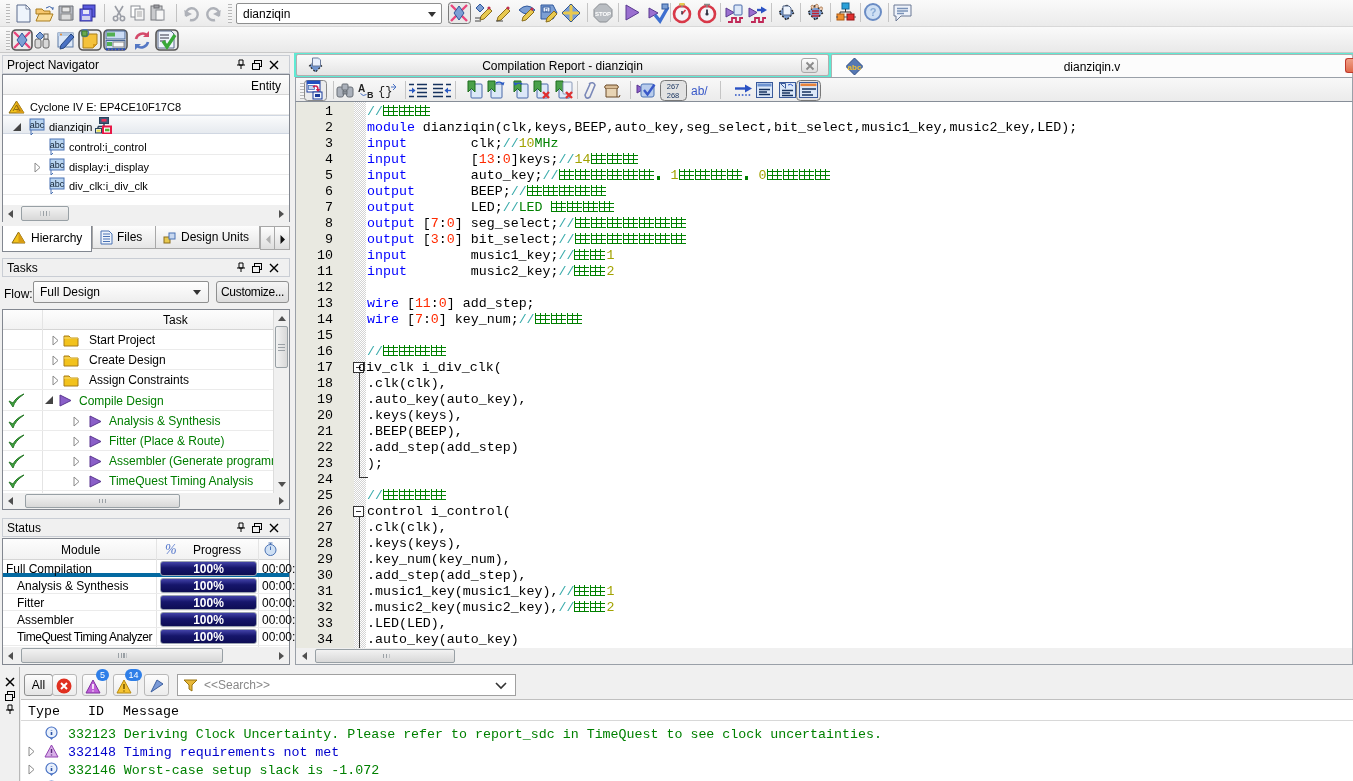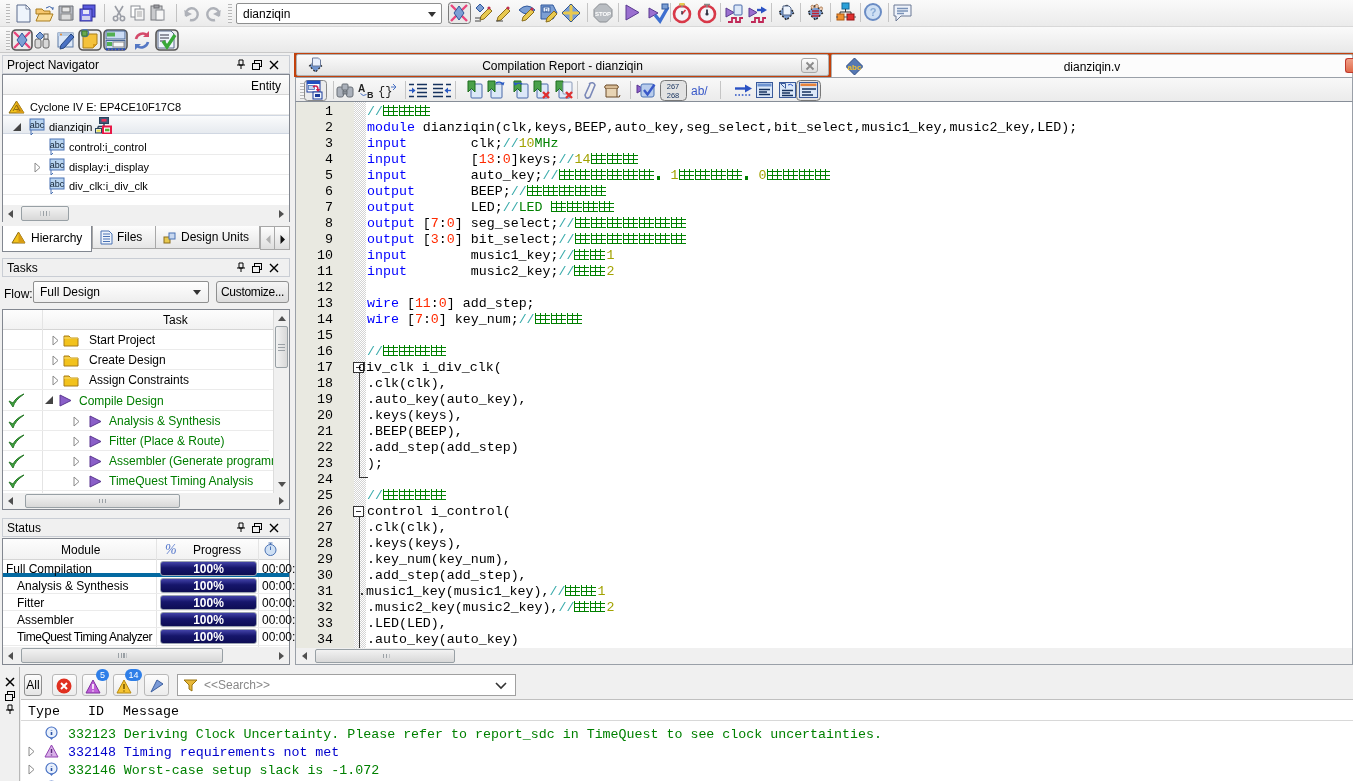--- a/index.html
+++ b/index.html
@@ -588,21 +588,21 @@
      <div class="thumb-h" style="left:18px;width:202px;"></div>
      <svg class="abs" style="right:4px;top:5px" width="8" height="8">
           <path d="M2 0 L7 4 L2 8" fill="#505050"></path>
         </svg>
    </div>
  </div>
 </div>
 
 <div class="abs" id="editor" style="left:294px;top:53px;width:1059px;height:614px;">
 
-<div class="abs" style="left:0;top:0;width:1059px;height:24px;background:#c2410c;">
+<div class="abs" style="left:0;top:0;width:1059px;height:24px;background:#5eead4;">
  <div class="abs" style="left:2px;top:1px;width:533px;height:22px;background:linear-gradient(#fbfbfb,#e4e4e4);border:1px solid #b0b0b0;border-radius:2px;">
   <svg class="abs" style="left:10px;top:2px" width="17" height="17">
           <path d="M8.5 3 L14.5 9 L8.5 15 L2.5 9 Z" fill="#6f94d0" stroke="#222" stroke-width="1.2" stroke-dasharray="2 1.6"></path>
           <path d="M5.5 1 h6 l2 2 v6 h-8 z" fill="#e8effc" stroke="#6a7a9a"></path>
           <path d="M11.5 1 l2 2 h-2 z" fill="#b8c8e0"></path>
         </svg>
   <div class="abs" style="left:0;right:0;top:4px;text-align:center;">Compilation Report - dianziqin</div>
   <div class="abs" style="right:10px;top:3px;width:17px;height:15px;border:1px solid #a8a8a8;border-radius:3px;background:linear-gradient(#fefefe,#dcdcdc);">
           <svg class="abs" style="left:3px;top:2px" width="10" height="10">
             <path d="M1.5 1.5 l7 7 M8.5 1.5 l-7 7" stroke="#8a8a8a" stroke-width="1.8"></path>
@@ -804,21 +804,21 @@
  <div class="abs cl" style="left:71px;top:305.5px;">.keys(keys),</div>
  <div class="abs cl" style="left:71px;top:321.5px;">.BEEP(BEEP),</div>
  <div class="abs cl" style="left:71px;top:337.5px;">.add_step(add_step)</div>
  <div class="abs cl" style="left:71px;top:353.5px;">);</div>
  <div class="abs cl" style="left:71px;top:385.5px;"><span class="g"><span class="sl">//</span><i class="c"></i><i class="c"></i><i class="c"></i><i class="c"></i></span></div>
  <div class="abs cl" style="left:71px;top:401.5px;">control i_control(</div>
  <div class="abs cl" style="left:71px;top:417.5px;">.clk(clk),</div>
  <div class="abs cl" style="left:71px;top:433.5px;">.keys(keys),</div>
  <div class="abs cl" style="left:71px;top:449.5px;">.key_num(key_num),</div>
  <div class="abs cl" style="left:71px;top:465.5px;">.add_step(add_step),</div>
- <div class="abs cl" style="left:62px;top:481.5px;">.music1_key(music1_key),<span class="g"><span class="sl">//</span><i class="c"></i><i class="c"></i><span class="d">1</span></span></div>
+ <div class="abs cl" style="left:71px;top:481.5px;">.music1_key(music1_key),<span class="g"><span class="sl">//</span><i class="c"></i><i class="c"></i><span class="d">1</span></span></div>
  <div class="abs cl" style="left:71px;top:497.5px;">.music2_key(music2_key),<span class="g"><span class="sl">//</span><i class="c"></i><i class="c"></i><span class="d">2</span></span></div>
  <div class="abs cl" style="left:71px;top:513.5px;">.LED(LED),</div>
  <div class="abs cl" style="left:71px;top:529.5px;">.auto_key(auto_key)</div>
 </div>
 
 <div class="abs" style="left:1px;top:595px;width:1058px;height:17px;background:#f0f0f0;border:1px solid #9aa0a8;border-top:0;">
  <svg class="abs" style="left:5px;top:4px" width="8" height="8">
         <path d="M6 0 L1 4 L6 8" fill="#505050"></path>
       </svg>
  <div class="thumb-h" style="left:19px;width:140px;"></div>
@@ -835,21 +835,21 @@
     <svg class="abs" style="left:4px;top:23px" width="12" height="12">
         <rect x="3.5" y="1.5" width="7" height="6" fill="none" stroke="#000"></rect>
         <rect x="1.5" y="4.5" width="7" height="6" fill="#f0f0f0" stroke="#000"></rect>
       </svg>
     <svg class="abs" style="left:4px;top:37px" width="12" height="12">
         <path d="M4 1 h4 v5 h-4 z M2 6 h8 M6 6 v4" stroke="#000" fill="none"></path>
       </svg>
   </div>
 
   <div class="abs" style="left:21px;top:0;width:1332px;height:32px;background:#f0f0f0;">
-    <div class="abs" style="left:3px;top:7px;width:18px;height:22px;border:1px solid #8e8f8f;border-radius:3px;background:linear-gradient(#fdfdfd,#e4e4e4);text-align:center;line-height:20px;">All</div>
+    <div class="abs" style="left:3px;top:7px;width:29px;height:22px;border:1px solid #8e8f8f;border-radius:3px;background:linear-gradient(#fdfdfd,#e4e4e4);text-align:center;line-height:20px;">All</div>
     <div class="abs" style="left:31px;top:7px;width:25px;height:22px;border:1px solid #b8b8b8;border-radius:3px;background:linear-gradient(#fdfdfd,#ececec);">
       <svg class="abs" style="left:3px;top:3px" width="17" height="17">
           <circle cx="8" cy="8" r="7.5" fill="#e03020"></circle>
           <path d="M5 5 l6 6 M11 5 l-6 6" stroke="#fff" stroke-width="2"></path>
         </svg>
     </div>
     <div class="abs" style="left:61px;top:7px;width:25px;height:22px;border:1px solid #b8b8b8;border-radius:3px;background:linear-gradient(#fdfdfd,#ececec);">
       <svg class="abs" style="left:2px;top:4px" width="16" height="15">
           <path d="M8 1 L15 14 H1 Z" fill="#c060d8" stroke="#8030a0"></path>
           <path d="M8 5 v5 M8 11.5 v1" stroke="#fff" stroke-width="1.6"></path>

